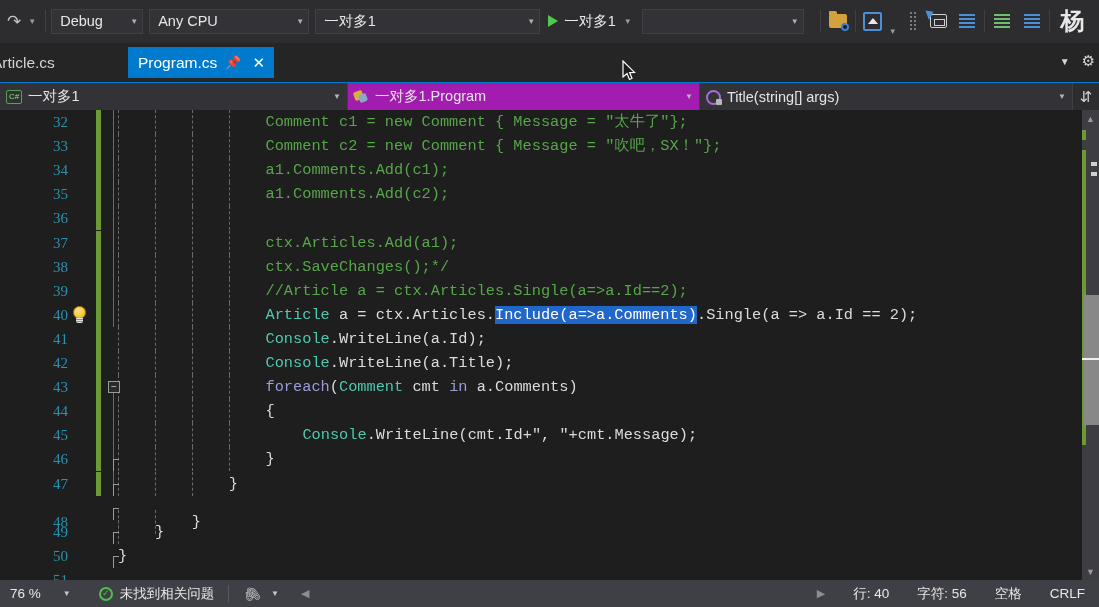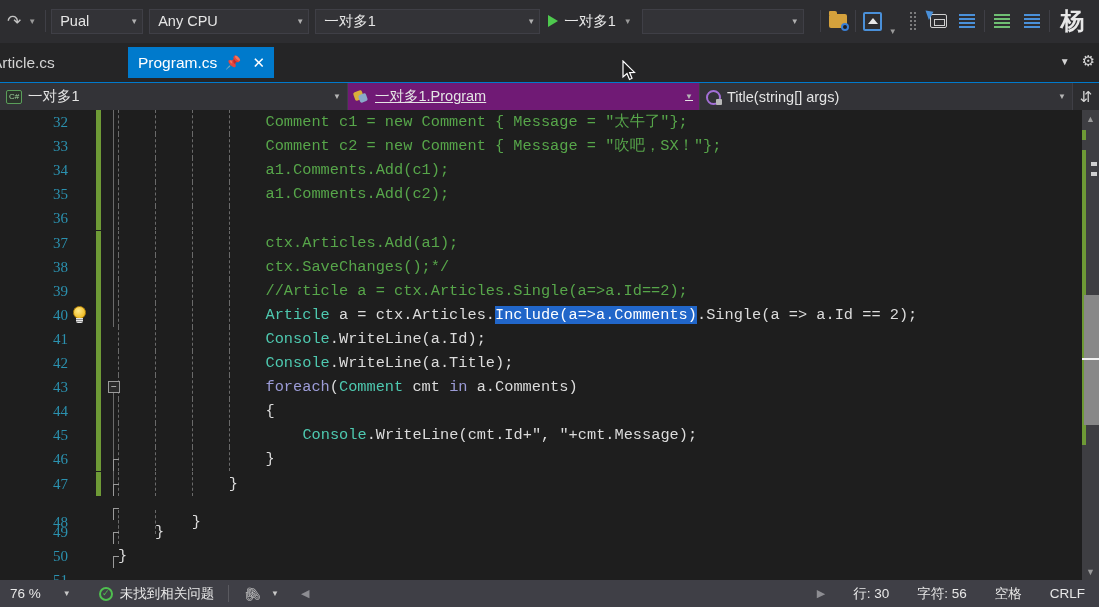--- a/index.html
+++ b/index.html
@@ -91,21 +91,21 @@
     position:absolute; left:0; top:82px; width:1099px; height:28px;
     background: #2d2d30; display:flex; align-items:stretch;
     border-top: 1px solid #007acc;
   }
   .navcombo {
     display:flex; align-items:center; gap:6px; padding: 0 6px 0 6px;
     color:#e4e4e4; font-size:14.5px; border-right:1px solid #3f3f46;
     position:relative; background:#333337;
   }
   #nav-project { width: 348px; }
-  #nav-type { width: 352px; background:#701a75;text-decoration:underline; }
+  #nav-type { width: 352px; background:#a21caf; }
   #nav-member { flex: 1; }
   .navcombo .nv-arrow { margin-left:auto; color:#b5b5b5; font-size:8px; padding-left:8px;}
   .cs-badge {
     width:16px;height:14px;border:1px solid #5a9e5a;color:#9fd39f;
     font-size:8px; display:flex;align-items:center;justify-content:center; border-radius:2px;
     background:#2b332b;
   }
   .puzzle-ic { width:15px;height:14px;position:relative; }
   .puzzle-ic:before{content:"";position:absolute;left:0;top:1px;width:9px;height:9px;background:#d9b03a;border-radius:2px;transform:rotate(-20deg);}
   .puzzle-ic:after{content:"";position:absolute;left:5px;top:4px;width:8px;height:8px;background:#8aa9c9;border-radius:2px;transform:rotate(-20deg);}
@@ -205,21 +205,21 @@
 <body>
 
 <div id="app">
 
   <div class="toolbar">
     <div class="tb-icon">↷</div>
     <div class="tb-caret">▼</div>
     <div class="tb-sep"></div>
 
     <div class="combo" id="combo-config">
-      <span class="cb-text">Pual</span>
+      <span class="cb-text">Debug</span>
       <span class="cb-arrow">▼</span>
     </div>
 
     <div class="combo" id="combo-platform">
       <span class="cb-text">Any CPU</span>
       <span class="cb-arrow">▼</span>
     </div>
 
     <div class="combo" id="combo-startup">
       <span class="cb-text">一对多1</span>
@@ -384,21 +384,21 @@
       <span class="ok-circle">✓</span>
       <span>未找到相关问题</span>
     </div>
     <div class="sb-div"></div>
     <span class="broom">🖇</span>
     <span class="sb-arrow" style="margin-left:10px;">▼</span>
     <span class="sb-left-arrow">◀</span>
 
     <div class="sb-right">
       <span class="sb-play">▶</span>
-      <span>行: 30</span>
+      <span>行: 40</span>
       <span>字符: 56</span>
       <span>空格</span>
       <span>CRLF</span>
     </div>
   </div>
 
   <div class="mouse-cursor">
     <svg width="14" height="21" viewBox="0 0 14 21">
       <path d="M1,1 L1,17 L5,13.5 L7.5,19.5 L10,18.3 L7.6,12.6 L12.5,12.4 Z" fill="#1c1c1c" stroke="#ffffff" stroke-width="1.2"></path>
     </svg>

